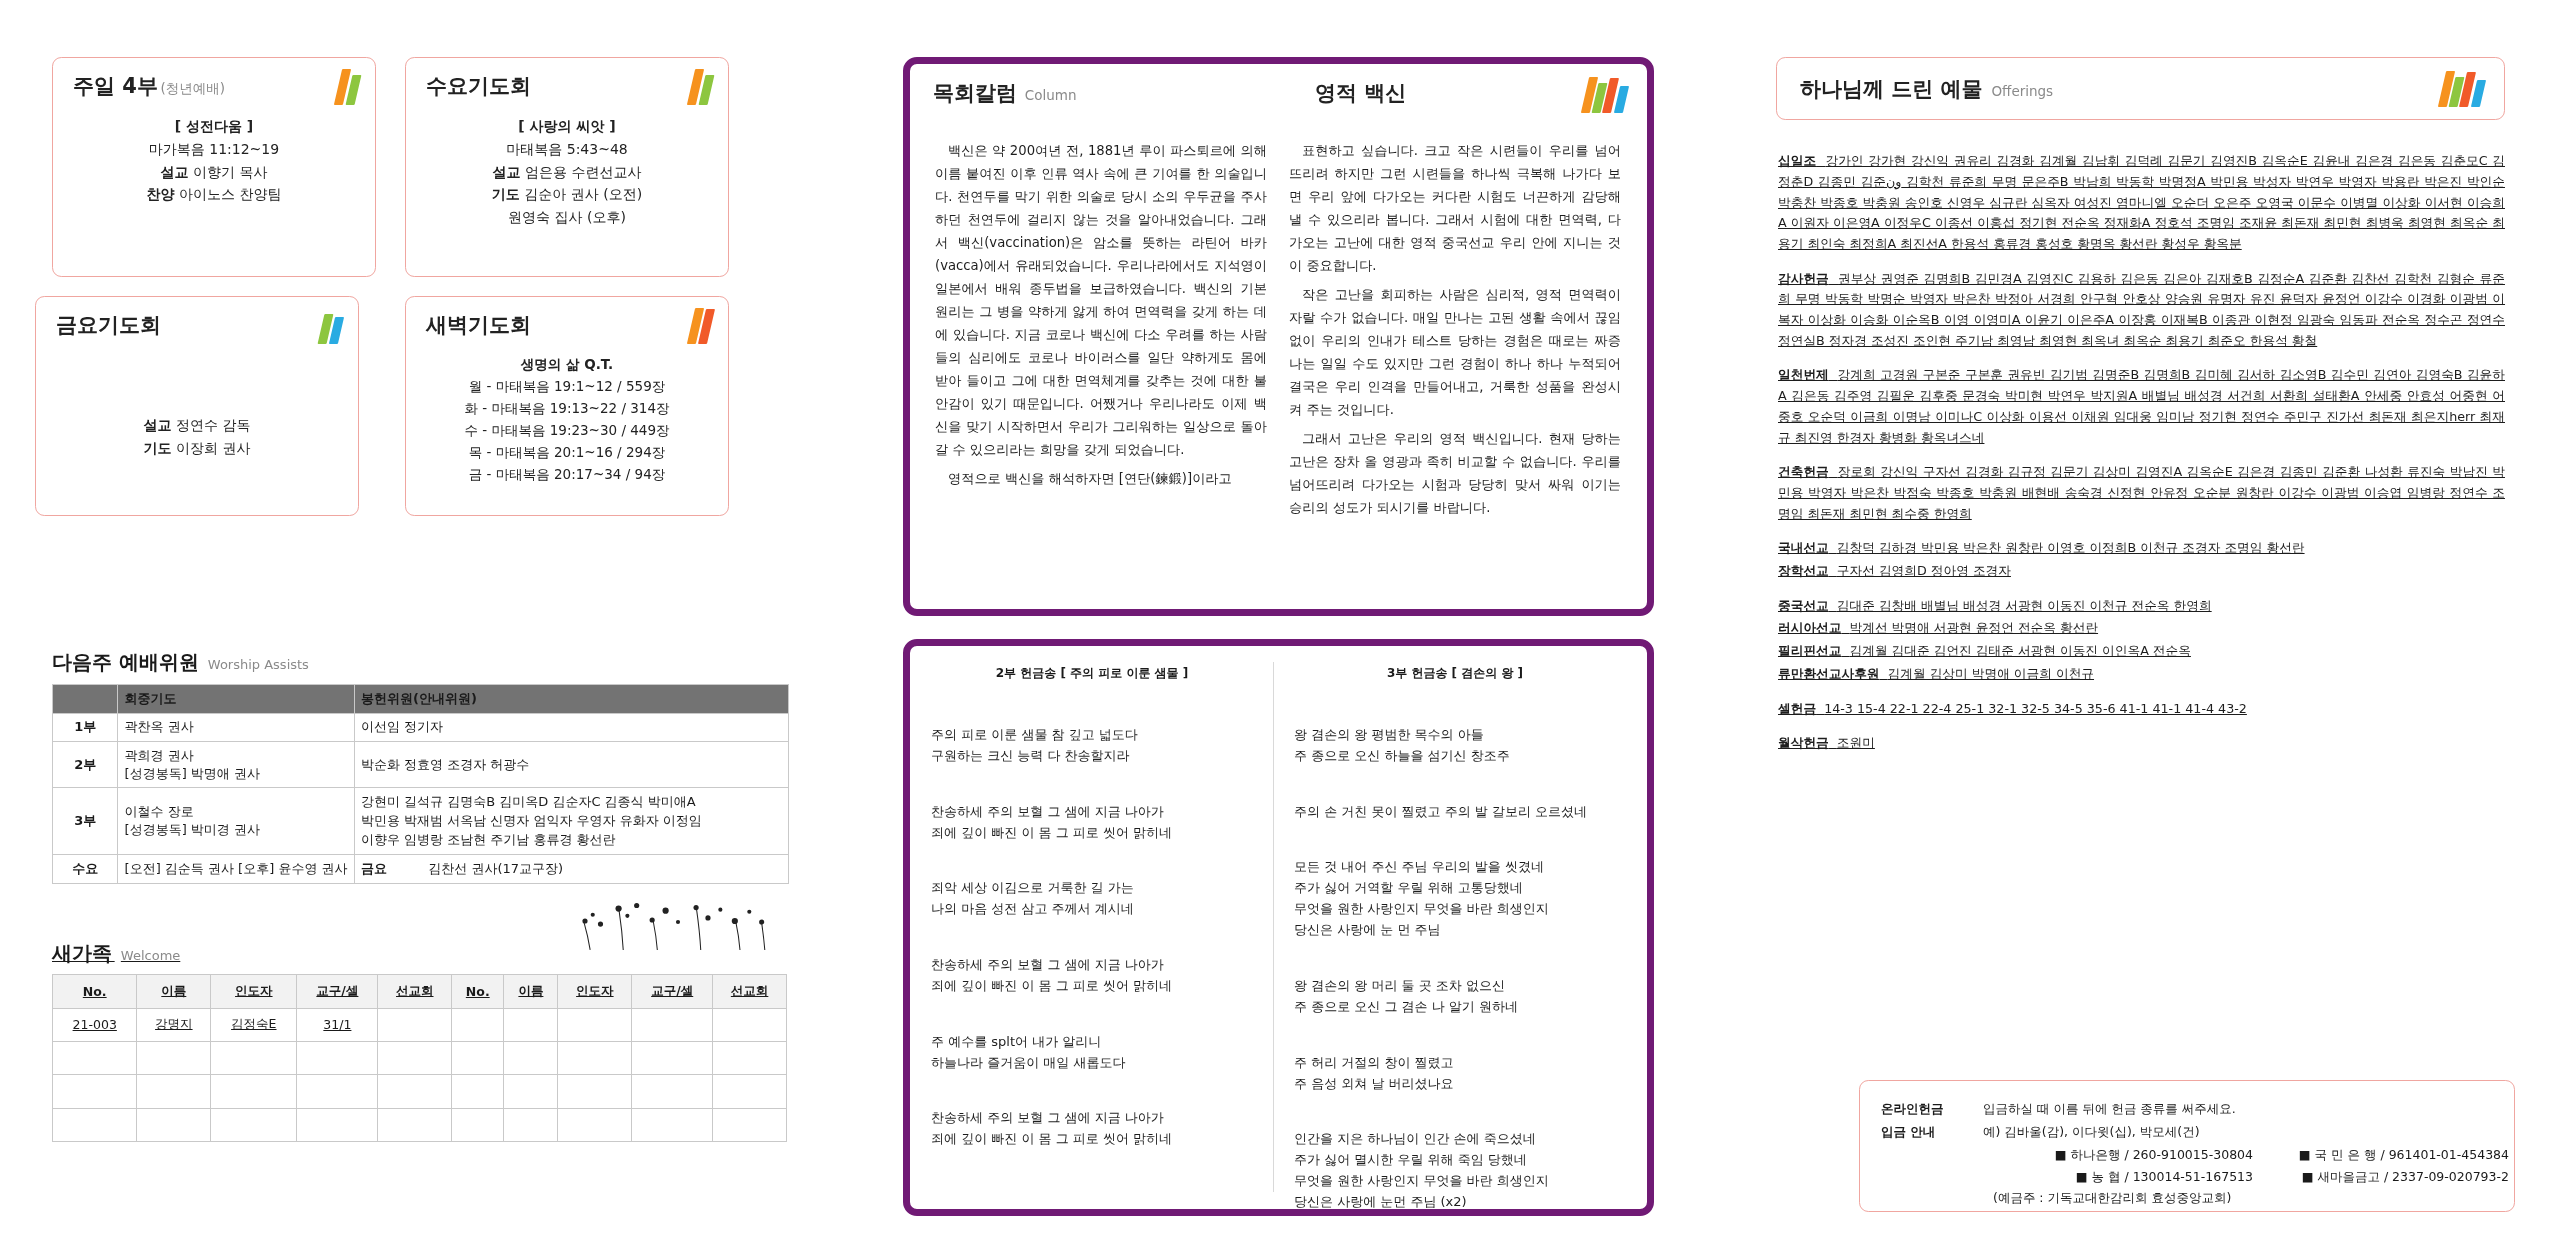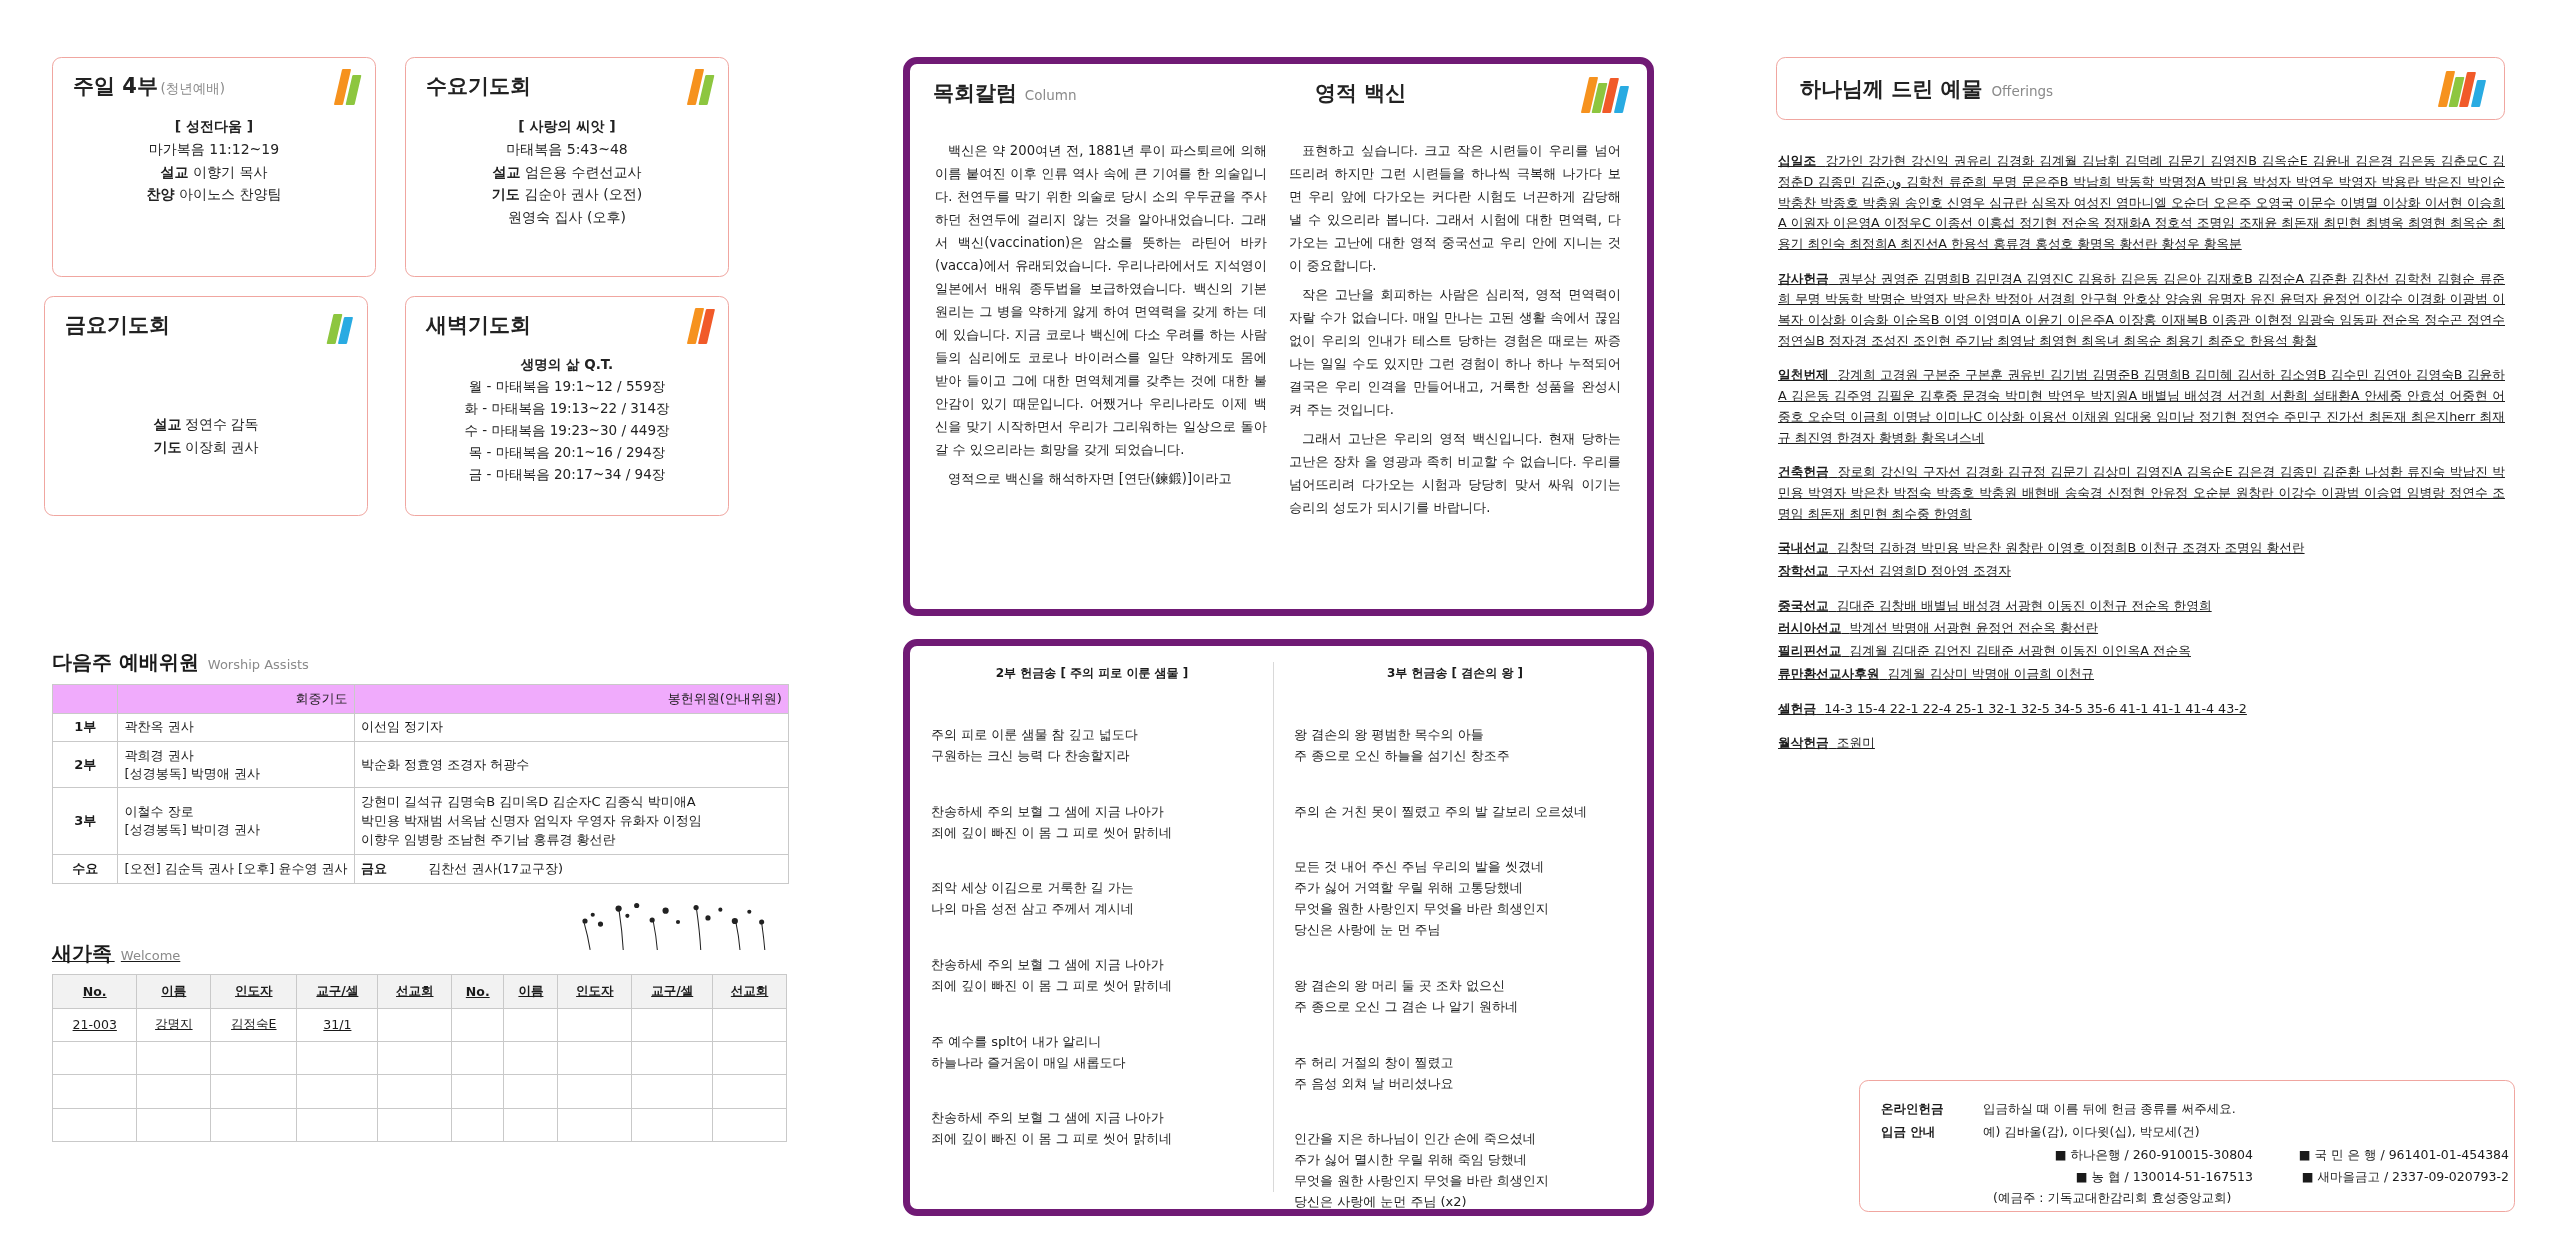--- a/index.html
+++ b/index.html
@@ -25,21 +25,21 @@
   #left{left:0;width:862px;}
   .svc{padding:0;}
   .svc .hdr{position:relative;height:48px;border-bottom:0;}
   .svc .hdr .t{position:absolute;left:20px;top:13.5px;}
   .svc .body{padding:0 15.6px 11.4px 15.6px;text-align:center;font-size:14px;line-height:1.62;color:#222;}
   .svc .body .ln{margin:0;}
   .lbl{font-weight:bold;}
 
   table.wa{border-collapse:collapse;font-size:13px;}
   table.wa th,table.wa td{border:0.8px solid #c9c9c9;padding:4.7px 6.2px;vertical-align:middle;}
-  table.wa th{background:#f0abfc;font-weight:normal;text-align:right;}
+  table.wa th{background:#737373;font-weight:bold;text-align:left;}
   table.wa td.c{text-align:center;}
 
   table.nf{border-collapse:collapse;font-size:12.5px;width:100%;}
   table.nf th,table.nf td{border:0.8px solid #c9c9c9;padding:5.2px 4.2px;text-align:center;height:22px;}
   table.nf th{background:#f2f2f2;font-weight:bold;}
 
   
   #mid{left:903px;width:768px;}
   .colbox{position:absolute;border:7px solid #701a75;border-radius:14px;background:#fff;}
   .art{font-size:13.2px;line-height:1.74;text-align:justify;color:#1d1d1d;}
@@ -94,21 +94,21 @@
       </div>
       <div class="body" style="padding-top:9.3px;">
         <p class="ln bold">[ 사랑의 씨앗 ]</p>
         <p class="ln">마태복음 5:43~48</p>
         <p class="ln"><span class="lbl">설교</span> <span>엄은용 수련선교사</span></p>
         <p class="ln"><span class="lbl">기도</span> <span>김순아 권사 (오전)</span></p>
         <p class="ln">원영숙 집사 (오후)</p>
       </div>
     </div>
 
-    <div class="card svc" style="left:44px;top:296px;width:322px;height:218px;font-family:Liberation Serif, serif;">
+    <div class="card svc" style="left:35px;top:296px;width:322px;height:218px;">
       <div class="hdr">
         <div class="t">
           <span class="card-title">금요기도회</span>
         </div>
         <div class="logo" style="right:17.7px;top:9.3px;">
           <i class="b2"></i>
             <i class="b4"></i>
         </div>
       </div>
       <div class="body" style="padding-top:69px;">

